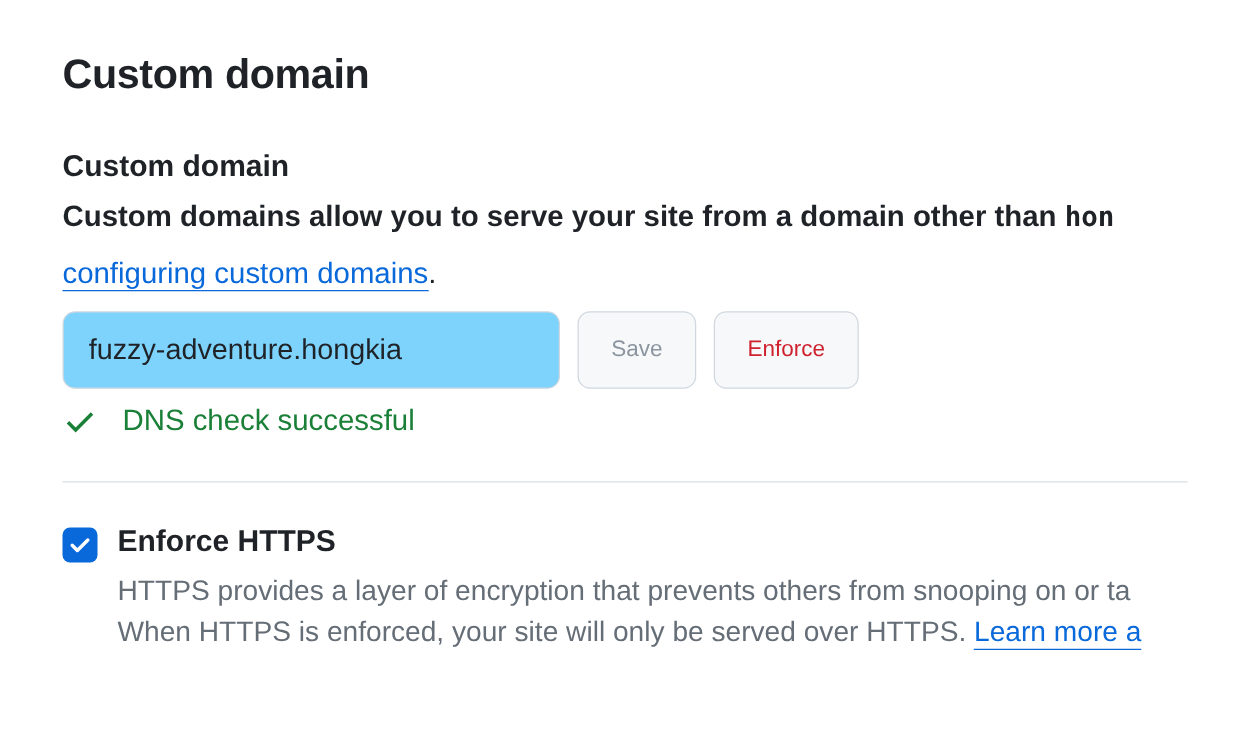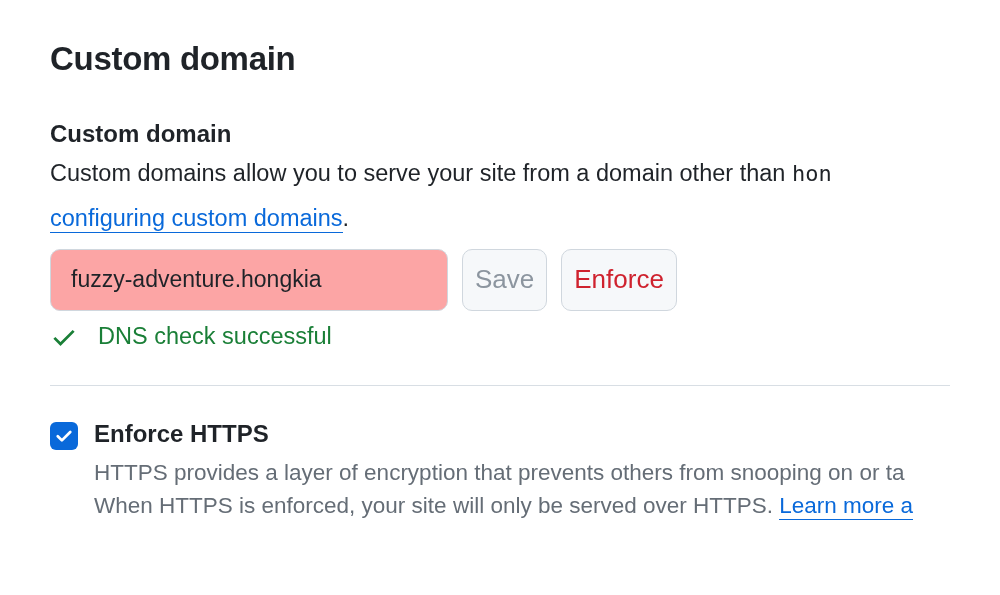--- a/index.html
+++ b/index.html
@@ -25,20 +25,21 @@
     .subsection-title {
       font-size: 24px;
       font-weight: 600;
       margin-bottom: 8px;
     }
     .description {
       font-size: 23.5px;
       line-height: 1.5;
       margin-bottom: 10px;
       white-space: nowrap;
+      font-weight: bold;
     }
     .description .mono {
       font-family: ui-monospace, SFMono-Regular, "SF Mono", Menlo, Consolas, monospace;
       font-size: 22px;
     }
     .link {
       color: #0969da;
       text-decoration: none;
       border-bottom: 1.5px solid #0969da;
       padding-bottom: 1px;
@@ -57,30 +58,30 @@
       gap: 14px;
       margin-bottom: 12px;
     }
     .domain-input {
       width: 398px;
       height: 62px;
       padding: 10px 20px;
       font-size: 23px;
       border: 1px solid #d0d7de;
       border-radius: 10px;
-      background: #fca5a5;
+      background: #7dd3fc;
       color: #1f2328;
       overflow: hidden;
       text-overflow: clip;
       white-space: nowrap;
     }
     .btn {
       height: 62px;
-      padding: 0 12px;
-      font-size: 26px;
+      padding: 0 26px;
+      font-size: 18px;
       font-weight: 500;
       border: 1px solid #d0d7de;
       border-radius: 10px;
       background: #f6f8fa;
       cursor: pointer;
     }
     .btn-save {
       color: #8c959f;
     }
     .btn-remove {

